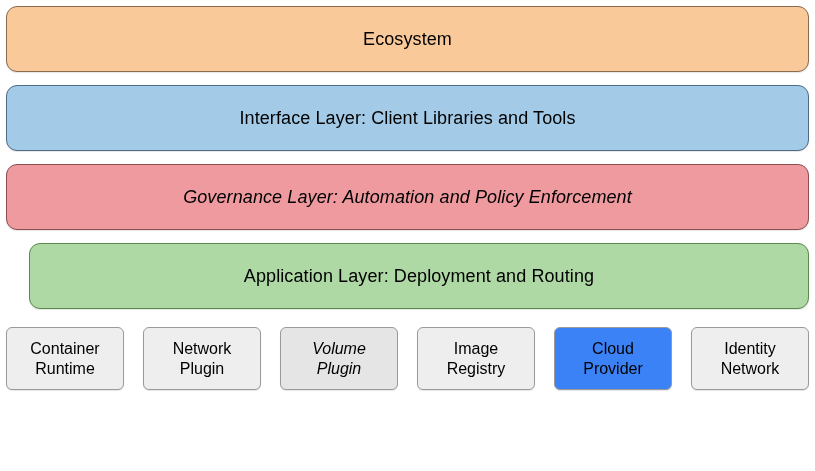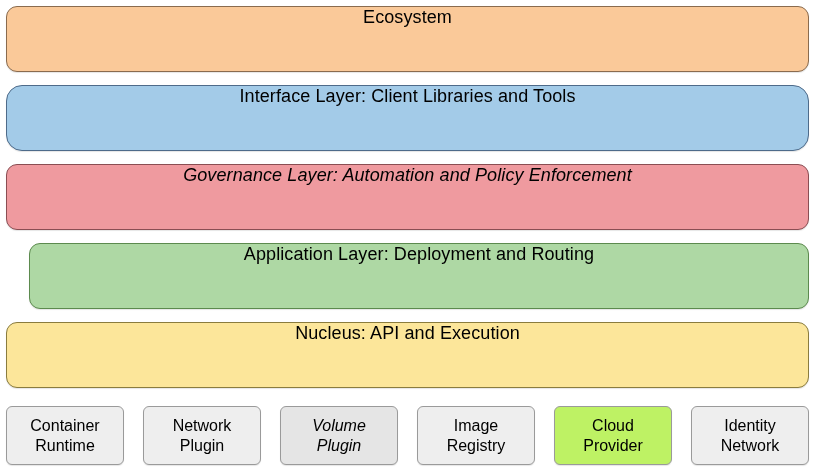--- a/index.html
+++ b/index.html
@@ -30,21 +30,21 @@
     flex-direction: column;
     gap: 13px;
   }
 
   .layer-band {
     height: 66px;
     box-sizing: border-box;
     border-radius: 11px;
     border: 1px solid rgba(0,0,0,0.45);
     display: flex;
-    align-items: flex-start;
+    align-items: center;
     justify-content: center;
     color: #000000;
     font-size: 18px;
     line-height: 1.15;
     letter-spacing: 0.1px;
     text-align: center;
     box-shadow: 0 1px 1px rgba(0,0,0,0.10);
   }
 
   .layer-band .layer-label {
@@ -85,35 +85,32 @@
 <body>
 
 <div id="diagram" style="background: rgb(255, 255, 255);">
 
   <div class="layer-stack">
 
     <div class="layer-band" style="background: rgb(250, 201, 153); border-color: rgb(138, 107, 78);">
       <span class="layer-label">Ecosystem</span>
     </div>
 
-    <div class="layer-band" style="background: rgb(163, 203, 232); border-color: rgb(78, 107, 138); border-radius: 16px;">
+    <div class="layer-band" style="background: rgb(163, 203, 232); border-color: rgb(78, 107, 138);">
       <span class="layer-label">Interface Layer: Client Libraries and Tools</span>
     </div>
 
     <div class="layer-band" style="background: rgb(239, 154, 159); border-color: rgb(138, 78, 83); font-style: italic;">
       <span class="layer-label">Governance Layer: Automation and Policy Enforcement</span>
     </div>
 
     <div class="layer-band" style="background: rgb(174, 216, 164); border-color: rgb(92, 138, 78); margin-left: 23px;">
       <span class="layer-label">Application Layer: Deployment and Routing</span>
     </div>
 
-    <div class="layer-band" style="background: rgb(252, 230, 154); border-color: rgb(138, 124, 62);">
-      <span class="layer-label">Nucleus: API and Execution</span>
-    </div>
 
   </div>
 
   <div class="component-row">
 
     <div class="component-box" style="background: rgb(238, 238, 238); border-color: rgb(154, 154, 154);">
       <span class="component-label">Container
 Runtime</span>
     </div>
 
@@ -125,21 +122,21 @@
     <div class="component-box" style="background: #e5e5e5; border-color: rgb(154, 154, 154); font-style: italic;">
       <span class="component-label">Volume
 Plugin</span>
     </div>
 
     <div class="component-box" style="background: rgb(238, 238, 238); border-color: rgb(154, 154, 154);">
       <span class="component-label">Image
 Registry</span>
     </div>
 
-    <div class="component-box" style="background: #bef264; border-color: rgb(154, 154, 154);">
+    <div class="component-box" style="background: #3b82f6; border-color: rgb(154, 154, 154);">
       <span class="component-label">Cloud
 Provider</span>
     </div>
 
     <div class="component-box" style="background: rgb(238, 238, 238); border-color: rgb(154, 154, 154);">
       <span class="component-label">Identity
 Network</span>
     </div>
 
   </div>

